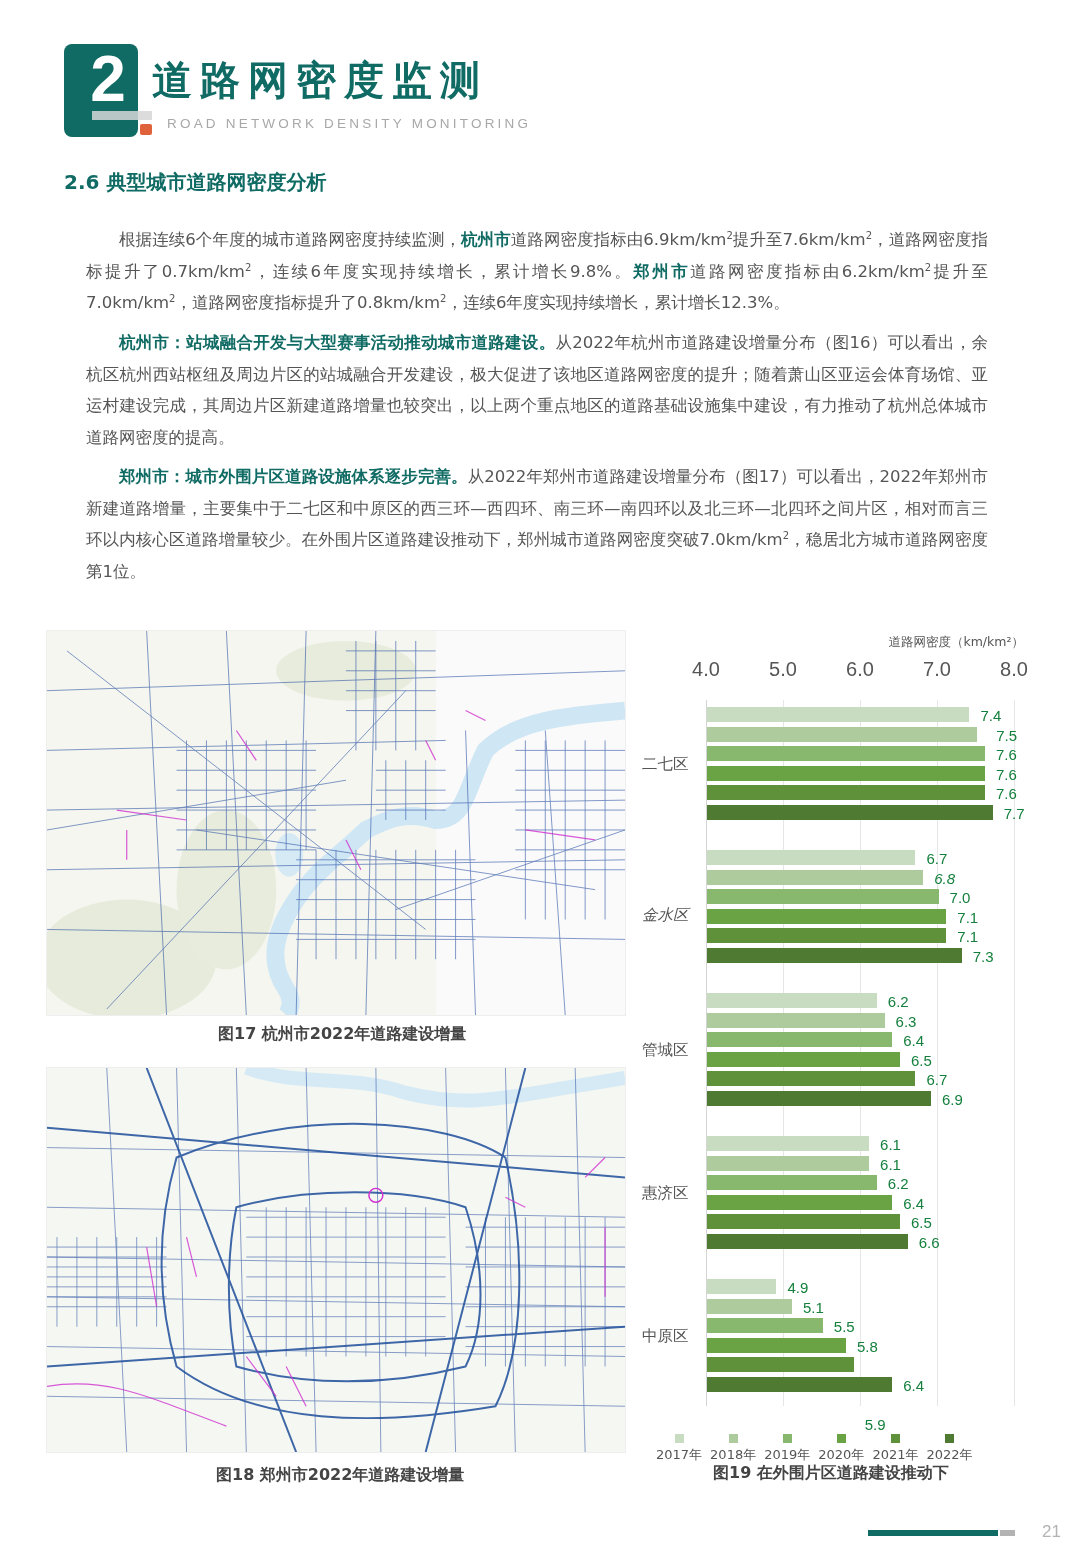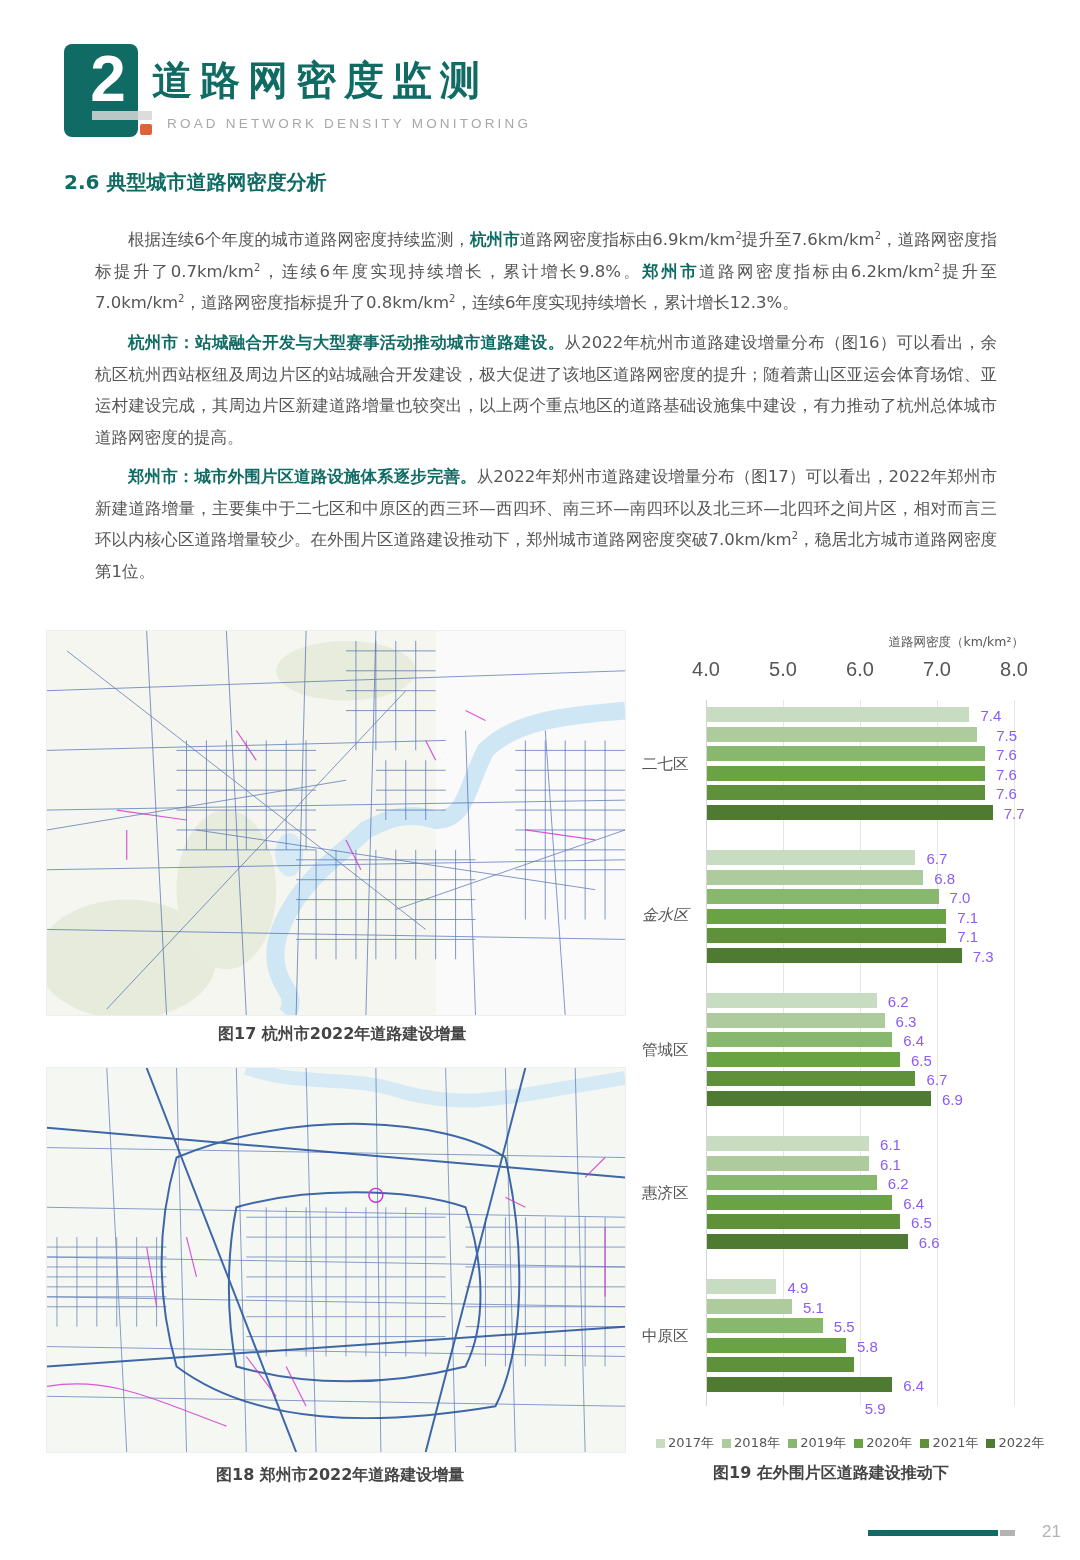--- a/index.html
+++ b/index.html
@@ -10,21 +10,21 @@
   .chapter-badge { position: absolute; left: 64px; top: 44px; width: 74px; height: 93px; background: #0f6b63; border-radius: 8px; }
   .chapter-num { position: absolute; left: 80px; top: 44px; width: 56px; height: 70px; font-family: "Liberation Sans", sans-serif; font-weight: bold; font-size: 64px; color: #ffffff; line-height: 70px; text-align: center; }
   .badge-bar { position: absolute; left: 92px; top: 111px; width: 46px; height: 9px; background: #b9c8c6; }
   .badge-bar-ext { position: absolute; left: 138px; top: 111px; width: 14px; height: 9px; background: #dcdcdc; }
   .badge-orange { position: absolute; left: 140px; top: 124px; width: 12px; height: 11px; background: #e0623a; border-radius: 2px; }
   .chapter-title { position: absolute; left: 152px; top: 52px; font-size: 40px; font-weight: bold; color: #0f6b63; letter-spacing: 8px; line-height: 56px; white-space: nowrap; }
   .chapter-sub { position: absolute; left: 167px; top: 116px; font-family: "Liberation Sans", sans-serif; font-size: 13.5px; color: #a8a8a8; letter-spacing: 3.2px; white-space: nowrap; }
 
   .section-title { position: absolute; left: 64px; top: 162px; font-size: 20px; font-weight: bold; color: #0f6b63; line-height: 40px; white-space: nowrap; }
 
-  .para { position: absolute; left: 86px; width: 902px; font-size: 16.5px; line-height: 31.5px; color: #555; text-align: justify; text-indent: 2em; margin-left: 9px; }
+  .para { position: absolute; left: 86px; width: 902px; font-size: 16.5px; line-height: 31.5px; color: #555; text-align: justify; text-indent: 2em; }
   .para b { color: #0f6b63; font-weight: bold; }
   .p1 { top: 224px; }
   .p2 { top: 327px; }
   .p3 { top: 461px; }
   sup { font-size: 10px; line-height: 0; }
 
   
   .map { position: absolute; left: 46px; width: 580px; overflow: hidden; background: #f3f5ef; border: 1px solid #eee; }
   .map1 { top: 630px; height: 386px; }
   .map2 { top: 1067px; height: 386px; }
@@ -35,24 +35,24 @@
   .cap19 { left: 713px; top: 1463px; }
 
   
   .chart { position: absolute; left: 640px; top: 628px; width: 420px; height: 830px; text-align: right; }
   .chart-unit { position: absolute; right: 36px; top: 6px; font-size: 12.5px; color: #555; white-space: nowrap; }
   .tick { position: absolute; top: 30px; font-family: "Liberation Sans", sans-serif; font-size: 20px; color: #555; transform: translateX(-50%); }
   .gridline { position: absolute; top: 72px; height: 706px; width: 1px; background: #e6e6e6; }
   .axisline { position: absolute; left: 66px; top: 72px; height: 706px; width: 1px; background: #d4d4d4; }
   .group-label { position: absolute; left: 2px; font-size: 15.5px; color: #555; white-space: nowrap; }
   .bar { position: absolute; left: 67px; height: 15px; }
-  .bar-val { position: absolute; font-family: "Liberation Sans", sans-serif; font-size: 15px; color: #8b5cf6; white-space: nowrap; line-height: 15px; }
+  .bar-val { position: absolute; font-family: "Liberation Sans", sans-serif; font-size: 15px; color: #15803d; white-space: nowrap; line-height: 15px; }
 
   .legend { position: absolute; left: 16px; top: 806px; display: flex; gap: 8px; font-size: 13px; color: #555; white-space: nowrap; }
-  .legend-item { display: flex; align-items: center; gap: 3px; }
+  .legend-item { display: flex; align-items: center; gap: 3px; flex-direction: column; }
   .legend-swatch { width: 9px; height: 9px; display: inline-block; }
 
   .footer-bar { position: absolute; left: 868px; top: 1530px; width: 130px; height: 6px; background: #0f6b63; }
   .footer-bar-grey { position: absolute; left: 1000px; top: 1530px; width: 15px; height: 6px; background: #b3b3b3; }
   .page-num { position: absolute; left: 1042px; top: 1522px; font-family: "Liberation Sans", sans-serif; font-size: 17px; color: #b3b3b3; }
 </style>
 </head>
 <body>
 
 <div class="chapter-badge"></div>
@@ -143,21 +143,21 @@
       <div class="bar" style="top: 137.5px; width: 277.92px; background: rgb(105, 163, 67);"></div>
       <div class="bar-val" style="top: 138.5px; left: 355.92px;">7.6</div>
       <div class="bar" style="top: 157px; width: 277.92px; background: rgb(94, 145, 58);"></div>
       <div class="bar-val" style="top: 158px; left: 355.92px;">7.6</div>
       <div class="bar" style="top: 176.5px; width: 285.64px; background: rgb(79, 122, 49);"></div>
       <div class="bar-val" style="top: 177.5px; left: 363.64px;">7.7</div>
       <div class="group-label" style="top: 277px; font-style: italic;">金水区</div>
       <div class="bar" style="top: 222px; width: 208.44px; background: rgb(200, 220, 193);"></div>
       <div class="bar-val" style="top: 223px; left: 286.44px;">6.7</div>
       <div class="bar" style="top: 241.5px; width: 216.16px; background: rgb(173, 203, 157);"></div>
-      <div class="bar-val" style="top: 242.5px; left: 294.16px;">6.8</div>
+      <div class="bar-val" style="top: 242.5px; left: 294.16px; font-style: italic;">6.8</div>
       <div class="bar" style="top: 261px; width: 231.6px; background: rgb(136, 184, 110);"></div>
       <div class="bar-val" style="top: 262px; left: 309.6px;">7.0</div>
       <div class="bar" style="top: 280.5px; width: 239.32px; background: rgb(105, 163, 67);"></div>
       <div class="bar-val" style="top: 281.5px; left: 317.32px;">7.1</div>
       <div class="bar" style="top: 300px; width: 239.32px; background: rgb(94, 145, 58);"></div>
       <div class="bar-val" style="top: 301px; left: 317.32px;">7.1</div>
       <div class="bar" style="top: 319.5px; width: 254.76px; background: rgb(79, 122, 49);"></div>
       <div class="bar-val" style="top: 320.5px; left: 332.76px;">7.3</div>
       <div class="group-label" style="top: 412px;">管城区</div>
       <div class="bar" style="top: 365px; width: 169.84px; background: rgb(200, 220, 193);"></div>
@@ -188,21 +188,21 @@
       <div class="group-label" style="top: 698px;">中原区</div>
       <div class="bar" style="top: 651px; width: 69.48px; background: rgb(200, 220, 193);"></div>
       <div class="bar-val" style="top: 652px; left: 147.48px;">4.9</div>
       <div class="bar" style="top: 670.5px; width: 84.92px; background: rgb(173, 203, 157);"></div>
       <div class="bar-val" style="top: 671.5px; left: 162.92px;">5.1</div>
       <div class="bar" style="top: 690px; width: 115.8px; background: rgb(136, 184, 110);"></div>
       <div class="bar-val" style="top: 691px; left: 193.8px;">5.5</div>
       <div class="bar" style="top: 709.5px; width: 138.96px; background: rgb(105, 163, 67);"></div>
       <div class="bar-val" style="top: 710.5px; left: 216.96px;">5.8</div>
       <div class="bar" style="top: 729px; width: 146.68px; background: rgb(94, 145, 58);"></div>
-      <div class="bar-val" style="top: 730px; left: 224.68px; margin-top: 43px;">5.9</div>
+      <div class="bar-val" style="top: 746px; left: 224.68px; margin-top: 43px;">5.9</div>
       <div class="bar" style="top: 748.5px; width: 185.28px; background: rgb(79, 122, 49);"></div>
       <div class="bar-val" style="top: 749.5px; left: 263.28px;">6.4</div>
     </div>
   <div class="legend" id="legend">
       <div class="legend-item">
         <span class="legend-swatch" style="background: rgb(200, 220, 193);"></span>
         <span>2017年</span>
       </div>
       <div class="legend-item">
         <span class="legend-swatch" style="background: rgb(173, 203, 157);"></span>

